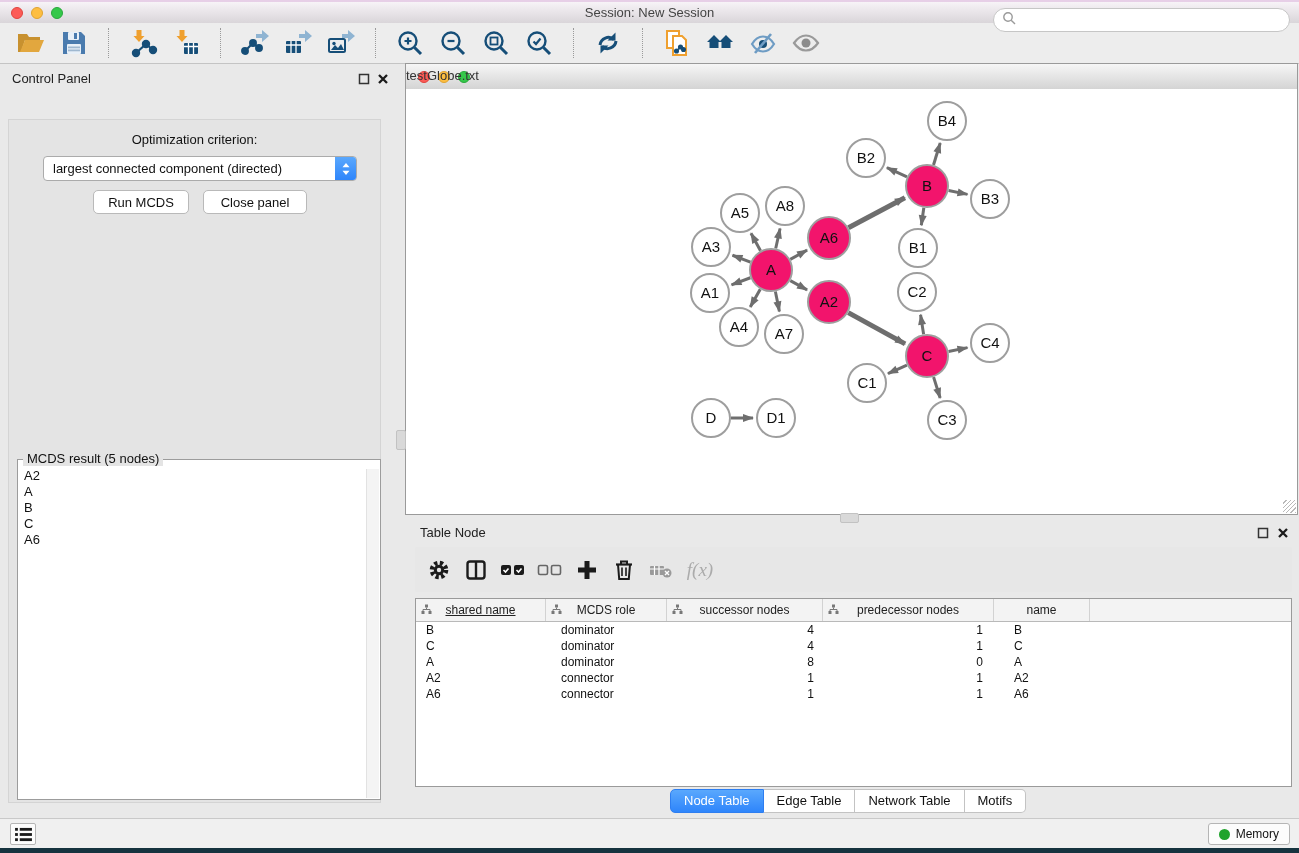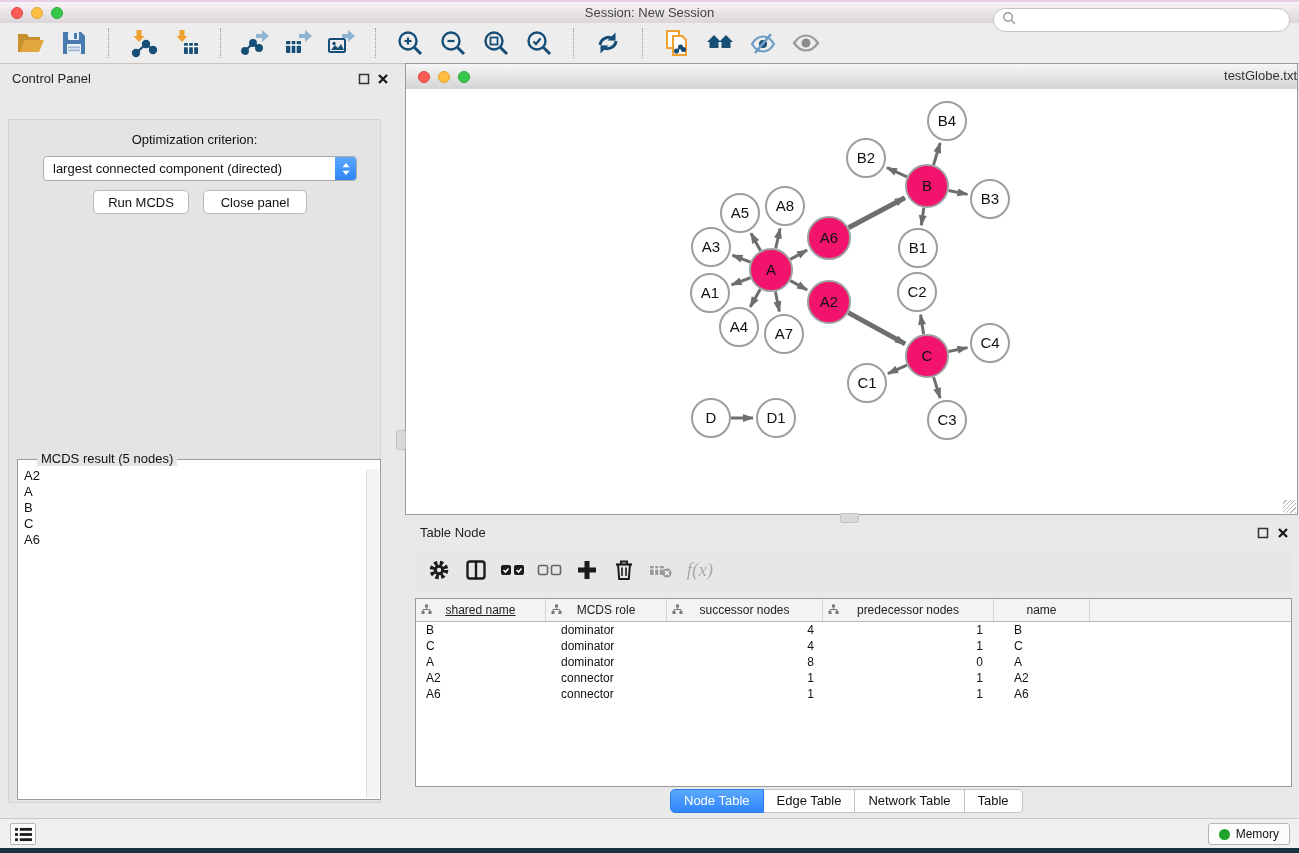--- a/index.html
+++ b/index.html
@@ -36,30 +36,30 @@
     border:1px solid #d4d4d4;box-sizing:border-box;}
   .opt-label{position:absolute;left:0;right:0;top:12px;text-align:center;font-size:13px;color:#111;}
   .dropdown{position:absolute;left:34px;top:36px;width:314px;height:25px;background:#fff;border:1px solid #ababab;
     border-radius:4px;display:flex;align-items:center;box-sizing:border-box;}
   .dropdown .val{flex:1;font-size:13px;padding-left:9px;color:#111;white-space:nowrap;}
   .dropdown .step{width:21px;height:23px;background:linear-gradient(#5AA8FD,#2E85FB);border-radius:0 3px 3px 0;
     display:flex;align-items:center;justify-content:center;}
   .btn{position:absolute;height:24px;background:#fff;border:1px solid #b9b9b9;border-radius:5px;
     font-size:13px;color:#111;display:flex;align-items:center;justify-content:center;box-sizing:border-box;}
   .fieldset{position:absolute;left:8px;top:339px;width:364px;height:341px;border:1px solid #9c9c9c;background:#fff;box-sizing:border-box;}
-  .fieldset .legend{position:absolute;top:-9px;left:19px;background:#E4E4E4;padding:0 4px;font-size:13px;color:#111;}
+  .fieldset .legend{position:absolute;top:-9px;left:5px;background:#E4E4E4;padding:0 4px;font-size:13px;color:#111;}
   .fieldset .list{position:absolute;left:6px;top:8px;right:14px;bottom:2px;overflow:hidden;}
   .fieldset .list div{font-size:13px;line-height:16px;color:#111;}
   .fieldset .track{position:absolute;right:1px;top:9px;bottom:1px;width:12px;background:#f4f4f4;border-left:1px solid #e2e2e2;}
   
   .net-win{position:absolute;left:405px;top:63px;width:893px;height:452px;background:#fff;
     border:1px solid #9a9a9a;box-sizing:border-box;}
   .net-titlebar{position:absolute;top:0;left:0;right:0;height:25px;background:linear-gradient(#f6f6f6,#d4d4d4);
     border-bottom:1px solid #aeaeae;}
-  .net-titlebar .title{position:absolute;left:0;right:0;top:0;height:25px;line-height:24px;text-align:right;font-size:13px;color:#333;}
+  .net-titlebar .title{position:absolute;left:0;right:0;top:0;height:25px;line-height:24px;text-align:left;font-size:13px;color:#333;}
   .net-canvas{position:absolute;left:0;top:25px;right:0;bottom:0;background:#fff;}
   .grip{position:absolute;right:1px;bottom:1px;width:13px;height:13px;
     background:repeating-linear-gradient(135deg,transparent 0 2px,#b9b9b9 2px 3px);}
   .split-v{position:absolute;left:396px;top:430px;width:8px;height:18px;background:#d9d9d9;border:1px solid #c2c2c2;border-radius:2px;}
   .split-h{position:absolute;left:840px;top:513px;width:17px;height:8px;background:#d9d9d9;border:1px solid #c2c2c2;border-radius:2px;}
   
   .tp-title{position:absolute;left:420px;top:525px;font-size:13px;color:#222;}
   .tp-toolbar{position:absolute;left:415px;top:547px;width:877px;height:45px;background:#E7E7E7;
     border-radius:2px;display:flex;align-items:center;padding-left:10px;gap:9px;box-sizing:border-box;}
   .tp-btn{width:28px;height:30px;display:flex;align-items:center;justify-content:center;}
@@ -510,21 +510,21 @@
           <div class="td" style="width: 171px; text-align: right; padding-right: 11px;">1</div>
           <div class="td" style="width: 96px; text-align: left; padding-left: 20px;">A6</div>
         </div>
       </div>
   </div>
 
   <div class="bot-tabs" id="bot-tabs">
       <div class="seg sel">Node Table</div>
       <div class="seg">Edge Table</div>
       <div class="seg">Network Table</div>
-      <div class="seg">Table</div>
+      <div class="seg">Motifs</div>
     </div>
 
   <div class="statusbar">
     <div class="list-btn">
       <svg width="17" height="15" viewBox="0 0 18 16">
           <g fill="#1b1b1b">
             <rect x="0" y="1" width="3" height="3"></rect>
             <rect x="5" y="1" width="13" height="3"></rect>
             <rect x="0" y="6.5" width="3" height="3"></rect>
             <rect x="5" y="6.5" width="13" height="3"></rect>

